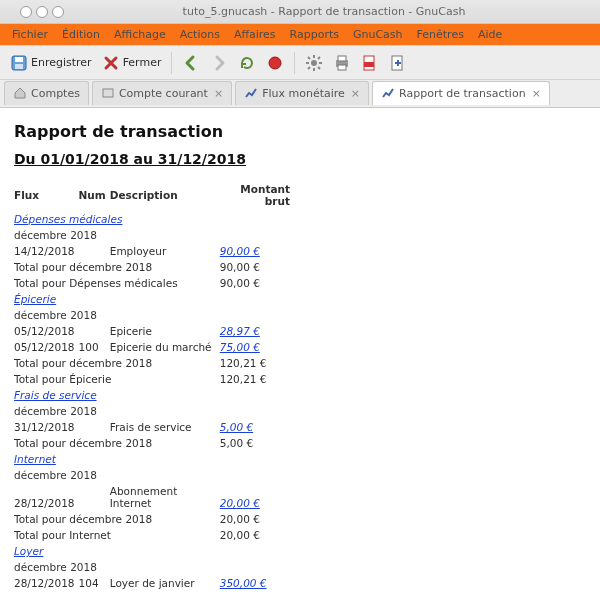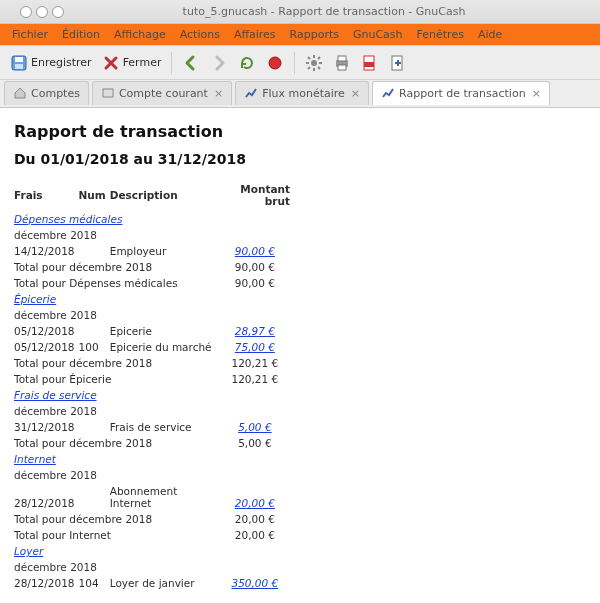--- a/index.html
+++ b/index.html
@@ -16,26 +16,26 @@
   .tb-btn { display: flex; align-items: center; gap: 3px; padding: 2px 4px; border-radius: 3px; }
   .tb-sep { width: 1px; height: 22px; background: #cfcfcf; margin: 0 4px; }
   .ico { width: 18px; height: 18px; display: inline-block; }
   .tabbar { height: 28px; background: #ededed; display: flex; align-items: flex-start; padding: 0 4px; border-bottom: 1px solid #c8c8c8; gap: 1px; }
   .tab { display: flex; align-items: center; gap: 4px; padding: 4px 8px 5px 8px; background: #e3e3e3; border: 1px solid #c8c8c8; border-bottom: none; border-radius: 3px 3px 0 0; margin-right: 2px; color: #555; font-size: 11px; position: relative; top: 1px; }
   .tab.active { background: #fff; }
   .tab .x { color: #888; font-size: 11px; margin-left: 2px; }
   .tab-ico { width: 14px; height: 14px; display: inline-block; }
   .page { background: #fff; height: calc(603px - 22px - 22px - 34px - 28px); overflow: auto; padding: 10px 14px; }
   h1.report { font-size: 16px; font-weight: bold; margin: 4px 0 10px 0; color: #111; }
-  h2.period { font-size: 14px; font-weight: bold; margin-bottom: 14px; color: #111; }
+  h2.period { font-size: 14px; font-weight: bold; margin-bottom: 14px; color: #111; text-decoration: underline; }
   table.rep { border-collapse: collapse; width: 280px; }
   table.rep th { text-align: left; font-size: 10.5px; font-weight: bold; padding: 2px 4px 4px 0; }
   table.rep th.amt { text-align: right; }
   table.rep td { font-size: 10.5px; padding: 2px 4px 2px 0; vertical-align: bottom; }
-  td.amt { text-align: center; white-space: nowrap; }
+  td.amt { text-align: left; white-space: nowrap; }
   .cat { color: #1a3fd6; font-style: italic; text-decoration: underline; }
   .month { color: #333; margin-left: 9px; }
   .val-link { color: #1a3fd6; font-style: italic; text-decoration: underline; }
   .total td { font-weight: normal; font-size: 11px; padding-top: 3px; padding-bottom: 3px; }
   .page::-webkit-scrollbar { width: 12px; }
   .page::-webkit-scrollbar-thumb { background: #c4c4c4; border-radius: 6px; }
 </style>
 </head>
 <body>
 
@@ -167,21 +167,21 @@
   </div>
 </div>
 
 <div class="page">
   <h1 class="report">Rapport de transaction</h1>
   <h2 class="period">Du 01/01/2018 au 31/12/2018</h2>
 
   <table class="rep">
     <thead>
       <tr>
-        <th style="width:64px">Frais</th>
+        <th style="width:64px">Flux</th>
         <th style="width:30px">Num</th>
         <th style="width:110px">Description</th>
         <th class="amt">Montant brut</th>
       </tr>
     </thead>
     <tbody id="report-body">
         <tr>
           <td colspan="4"><span class="cat">Dépenses médicales</span></td>
         </tr>
         <tr>

